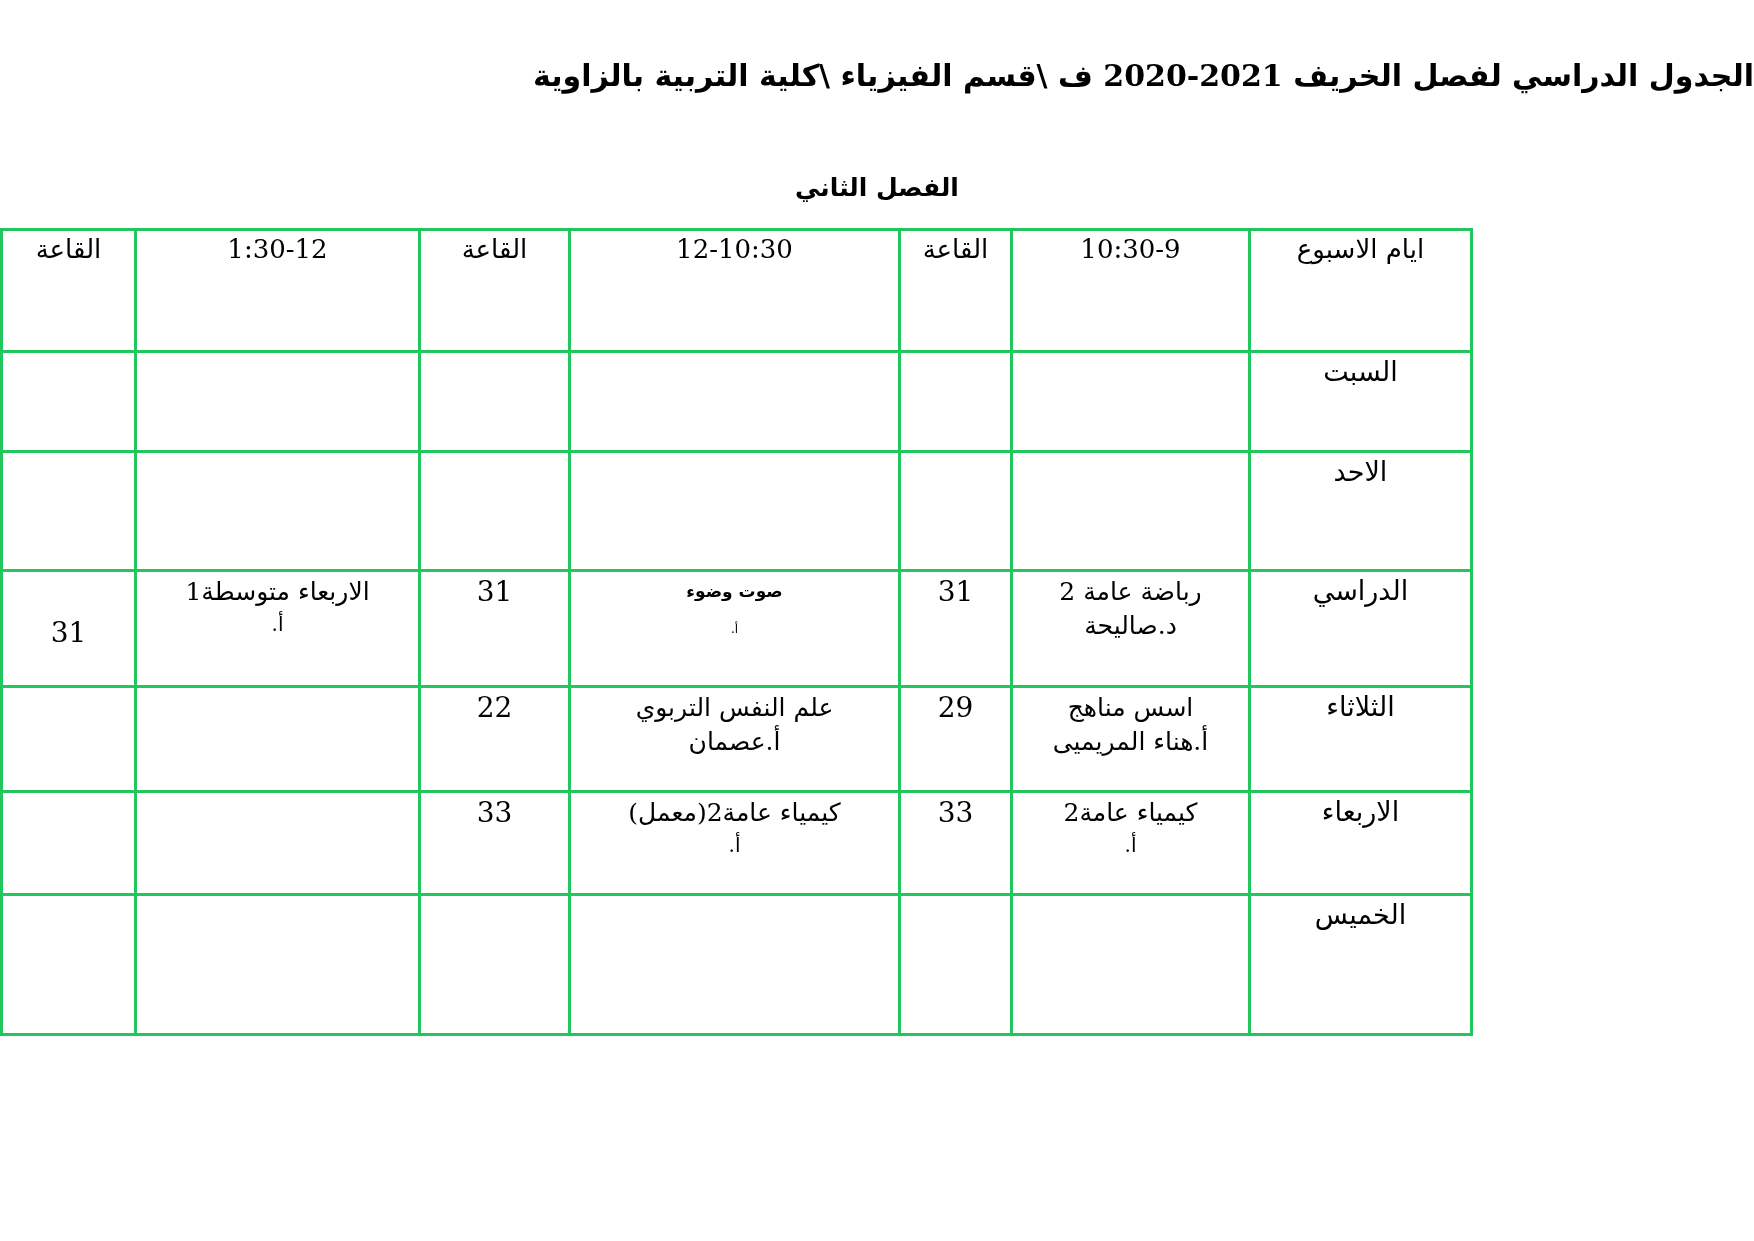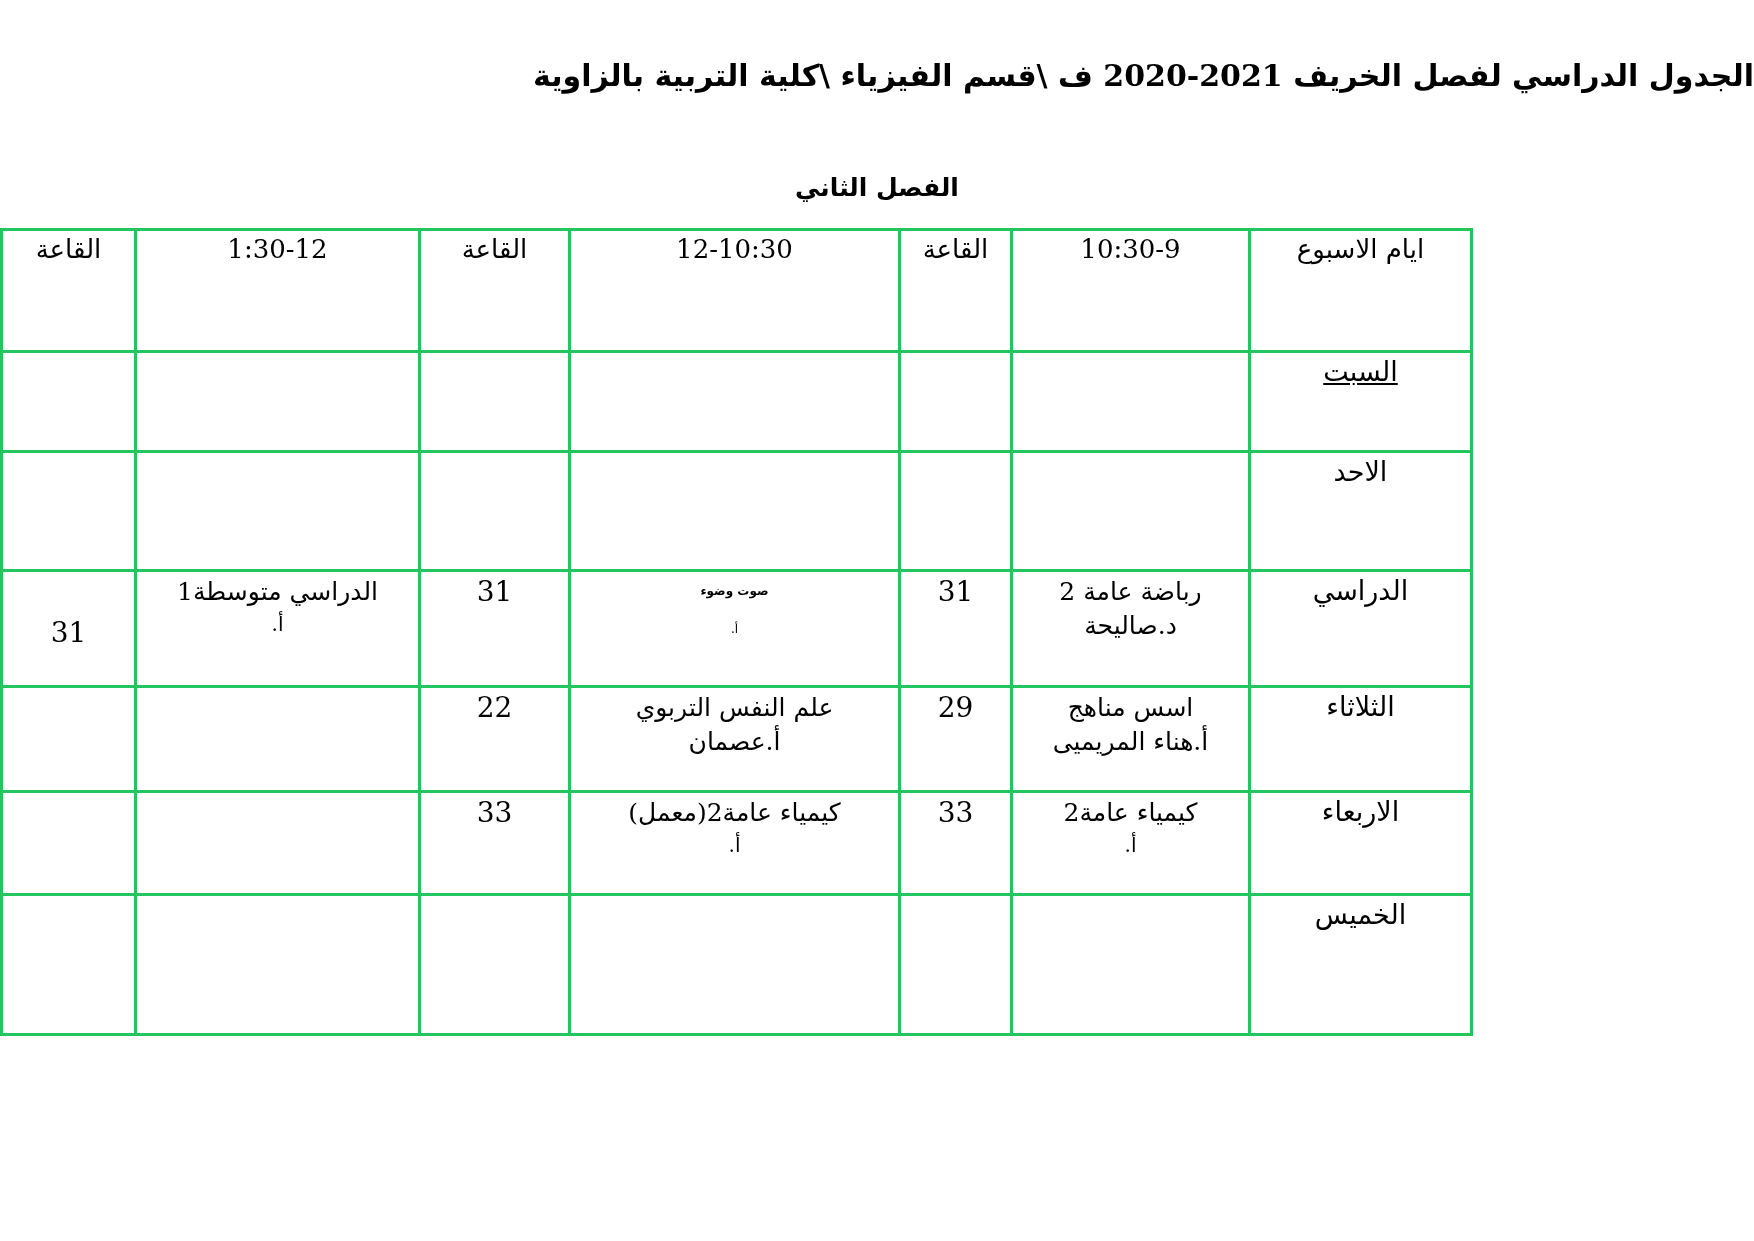--- a/index.html
+++ b/index.html
@@ -39,21 +39,21 @@
   }
   table.schedule td, table.schedule th {
     border: 3px solid #22c55e;
     vertical-align: top;
     text-align: center;
     padding: 3px 2px;
     overflow: hidden;
     font-weight: normal;
   }
   tr.r-header  { height: 122px; }
-  tr.r-sat     { height: 100px; text-decoration: underline; }
+  tr.r-sat     { height: 100px; }
   tr.r-sun     { height: 119px; padding-left: 20px; }
   tr.r-mon     { height: 116px; }
   tr.r-tue     { height: 105px; }
   tr.r-wed     { height: 103px; }
   tr.r-thu     { height: 140px; }
   th.hdr {
     font-weight: bold;
     font-size: 26px;
     padding-top: 6px;
   }
@@ -65,21 +65,21 @@
   td.room {
     font-size: 28px;
     padding-top: 5px;
   }
   td.room.v-mid { padding-top: 44px; }
   .course-name {
     font-size: 25px;
     line-height: 34px;
   }
   .course-name.course-tiny {
-    font-size: 12px;
+    font-size: 17px;
     font-weight: bold;
     line-height: 24px;
     margin-top: 4px;
   }
   .instructor {
     font-size: 25px;
     line-height: 34px;
   }
   .instructor.ins-small {
     font-size: 20px;
@@ -163,21 +163,21 @@
       <div class="course-name">رباضة عامة 2</div>
       <div class="instructor">د.صاليحة</div>
     </td>
     <td class="room">31</td>
     <td class="course">
       <div class="course-name course-tiny">صوت وضوء</div>
       <div class="instructor ins-tiny">أ.</div>
     </td>
     <td class="room">31</td>
     <td class="course">
-      <div class="course-name">الدراسي متوسطة1</div>
+      <div class="course-name">الاربعاء متوسطة1</div>
       <div class="instructor ins-small">أ.</div>
     </td>
     <td class="room v-mid">31</td>
   </tr>
 
   <tr class="r-tue">
     <td class="day">الثلاثاء</td>
     <td class="course">
       <div class="course-name">اسس مناهج</div>
       <div class="instructor">أ.هناء المريميى</div>

